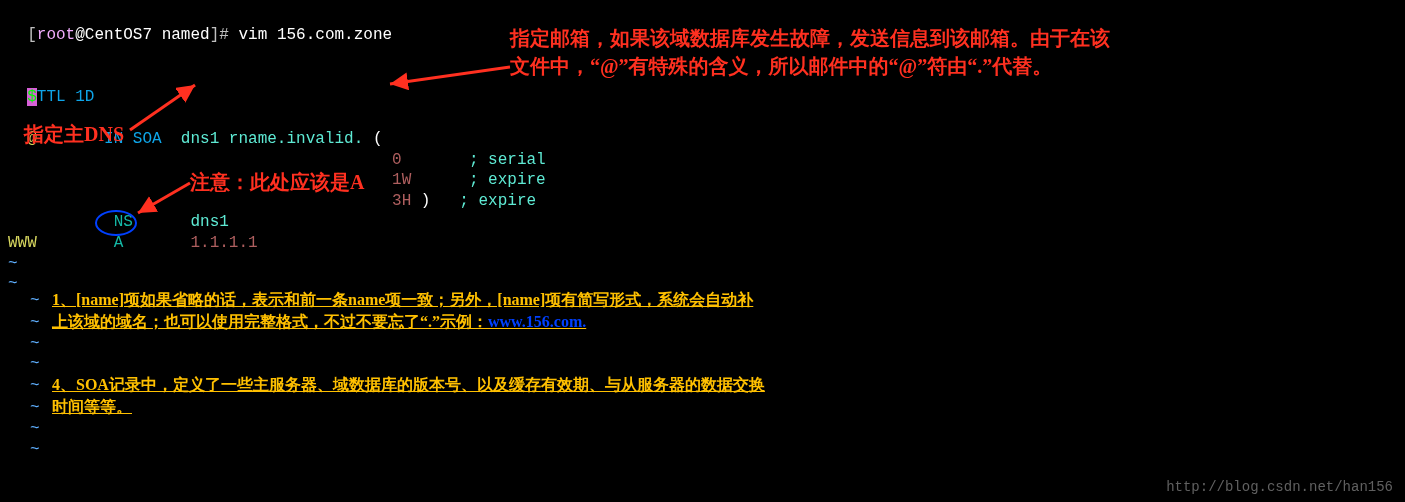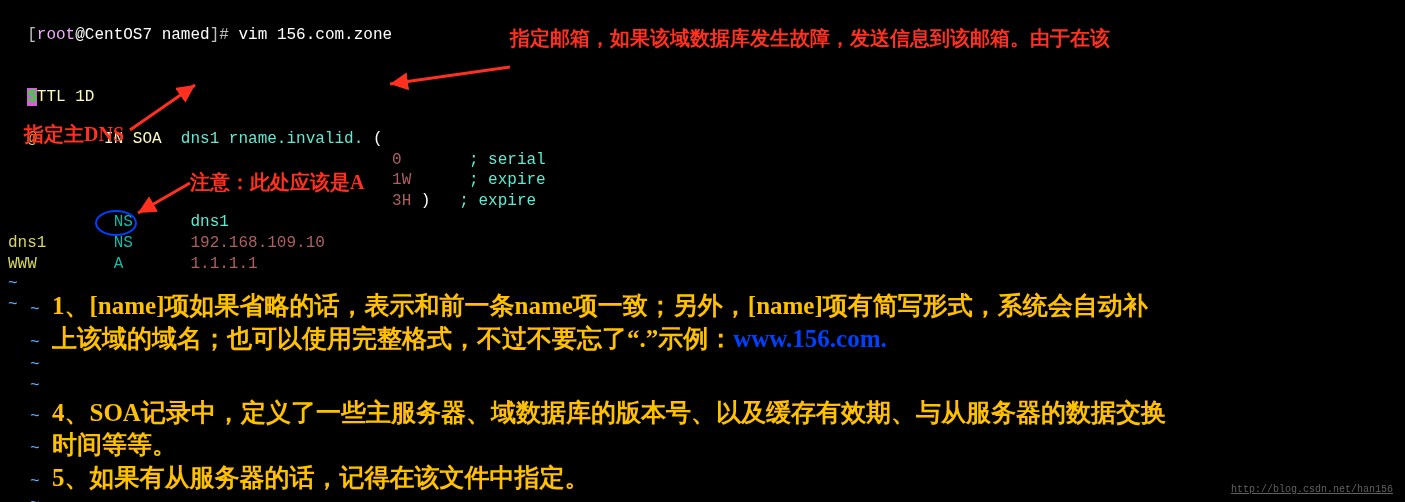--- a/index.html
+++ b/index.html
@@ -14,55 +14,55 @@
     height: 502px;
     box-sizing: border-box;
     position: relative;
     overflow: hidden;
   }
   .line { white-space: pre; }
   .prompt-open, .prompt-close { color: #c0c0c0; }
   .red { color: #f0abfc; }
   .white { color: #ffffff; }
   .cyan { color: #5eead4; }
-  .magenta { color: #fef9c3; }
+  .magenta { color: #0ea5e9; }
   .khaki { color: #d7d75f; }
   .green { color: #14b8a6; }
   .darkred { color: #af5f5f; }
   .blue-tilde { color: #5fafff; }
   .blue-bold { color: #0040ff; font-weight: bold; text-align: center; }
   .ttl-dollar { color:#00ff00; background:#d75fd7; }
 
   .annot {
     position: absolute;
     font-family: "KaiTi","STKaiti","SimSun",serif;
     font-weight: bold;
     font-size: 20px;
     color: #ff3020;
     line-height: 1.4;
     white-space: nowrap;
   }
   .annot-yellow {
     font-family: "KaiTi","STKaiti","SimSun",serif;
     font-weight: bold;
-    font-size: 25px;
+    font-size: 16px;
     color: #ffc000;
+    text-decoration: underline;
   }
   .note-block { position:absolute; top:290px; left:30px; }
   .note-line { display:flex; align-items:baseline; }
   .note-line .t { color:#5fafff; font-family:"Consolas","Courier New",monospace; font-size:16px; width:22px; }
 
   .watermark {
     position:absolute;
     right:12px;
     bottom:6px;
     color:#606060;
     font-family: "Consolas","Courier New",monospace;
-    font-size:10px;
-    text-decoration:underline;
+    font-size:14px;
   }
 
   svg.arrow { position:absolute; pointer-events:none; }
   .ellipse { position:absolute; border:2px solid #0040ff; border-radius:50%; width:38px; height:22px; pointer-events:none; }
 </style>
 </head>
 <body>
 
 <div class="line">
   <span class="prompt-open">[</span><span class="red">root</span><span class="white">@</span><span class="white">CentOS7</span><span class="white"> named</span><span class="prompt-close">]# </span><span class="white">vim 156.com.zone</span>
@@ -79,31 +79,31 @@
 </div>
 
 <div id="soa-block">
     <div class="line"><span>                                        </span><span class="darkred">0 </span><span>      </span><span class="cyan">; serial</span></div>
     <div class="line"><span>                                        </span><span class="darkred">1W</span><span>      </span><span class="cyan">; expire</span></div>
     <div class="line"><span>                                        </span><span class="darkred">3H</span><span class="white"> )</span><span>   </span><span class="cyan">; expire</span></div>
   </div>
 
 <div id="rr-block">
     <div class="line"><span class="khaki">        </span><span>   </span><span class="green">NS</span><span>      </span><span class="cyan">dns1</span></div>
-    <div class="line"><span class="khaki">dns1    </span><span>   </span><span class="green">NS</span><span>      </span><span class="darkred">192.168.109.10</span></div>
     <div class="line"><span class="khaki">WWW     </span><span>   </span><span class="green">A </span><span>      </span><span class="darkred">1.1.1.1</span></div>
   </div>
 
 <div id="tildes">
     <div class="line blue-tilde">~</div>
     <div class="line blue-tilde">~</div>
   </div>
 
 <div class="annot" style="top:24px; left:510px;">
   <div>指定邮箱，如果该域数据库发生故障，发送信息到该邮箱。由于在该</div>
+  <div>文件中，“@”有特殊的含义，所以邮件中的“@”符由“.”代替。</div>
 </div>
 
 <div class="annot" style="top:120px; left:24px;">指定主DNS</div>
 
 <div class="annot" style="top:168px; left:190px;">注意：此处应该是A</div>
 
 <svg class="arrow" style="top:62px; left:380px;" width="140" height="40">
   <defs>
       <marker id="ah1" markerWidth="8" markerHeight="8" refX="6" refY="3" orient="auto">
         <path d="M0,0 L6,3 L0,6 Z" fill="#ff3020"></path>
@@ -150,20 +150,19 @@
   <div class="note-line">
       <span class="t">~</span>
       <span class="annot-yellow">4、SOA记录中，定义了一些主服务器、域数据库的版本号、以及缓存有效期、与从服务器的数据交换</span>
     </div>
   <div class="note-line">
       <span class="t">~</span>
       <span class="annot-yellow">时间等等。</span>
     </div>
   <div class="note-line">
       <span class="t">~</span>
-      <span class="annot-yellow">5、如果有从服务器的话，记得在该文件中指定。</span>
     </div>
   <div class="note-line">
       <span class="t">~</span>
     </div>
 </div>
 
 <div class="watermark">http://blog.csdn.net/han156</div>
 
 </body></html>

